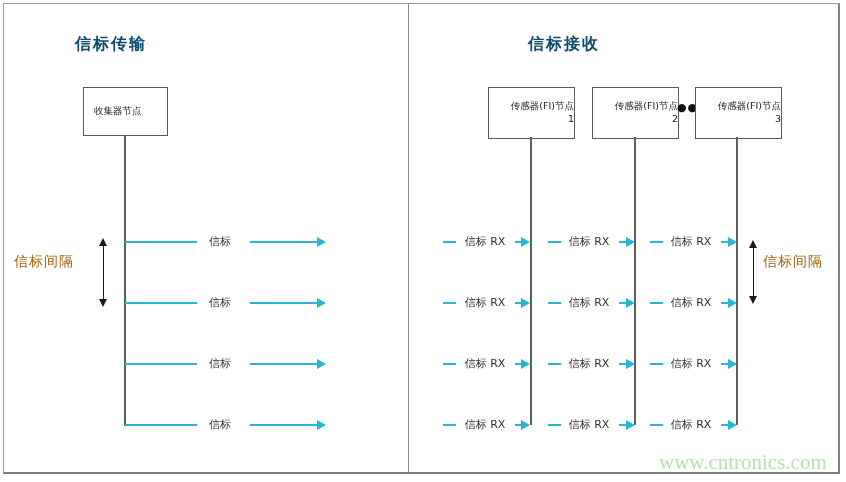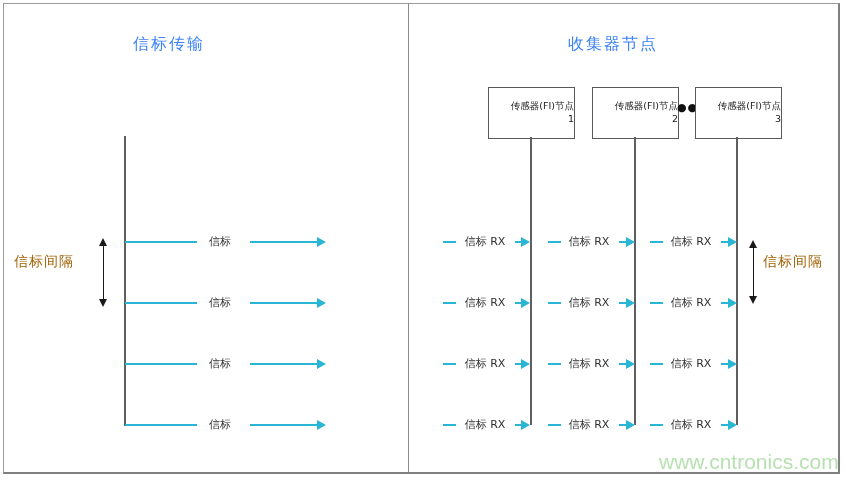--- a/index.html
+++ b/index.html
@@ -5,21 +5,21 @@
   html,body{margin:0;padding:0;background:#ffffff;}
   .canvas{
     position:relative;width:846px;height:482px;background:#ffffff;overflow:hidden;
     font-family:"DejaVu Sans","Liberation Sans",sans-serif;color:#262626;
   }
   .frame{
     position:absolute;left:3px;top:3px;width:834px;height:468px;
     border:1px solid #9a9a9a;border-right:2px solid #7f7f7f;border-bottom:2px solid #7f7f7f;
   }
   .divider{position:absolute;left:408px;top:3px;width:1px;height:469px;background:#8c8c8c;}
-  .panel-title{position:absolute;font-size:16px;letter-spacing:2px;text-align:right;color:#3b82f6;}
+  .panel-title{position:absolute;font-size:16px;letter-spacing:2px;text-align:left;color:#0c4a6e;font-weight:bold;}
   .node-box{
     position:absolute;border:1px solid #5a5a5a;background:#ffffff;
     display:flex;flex-direction:column;align-items:flex-end;justify-content:center;
     font-size:9.5px;line-height:1.35;color:#222;text-align:center;
   }
   .node-box.collector{align-items:flex-start;padding-left:10px;box-sizing:border-box;}
   .vline{position:absolute;width:1.5px;background:#5f5f5f;}
   .cyan{background:#29b6d4;}
   .hline{position:absolute;height:2px;}
   .tri-r{position:absolute;width:0;height:0;border-top:5px solid transparent;border-bottom:5px solid transparent;border-left:9px solid #29b6d4;}
@@ -43,32 +43,35 @@
   .rrow .t3{left:660px;top:-8px;width:62px;}
   .rrow .a3{left:721px;top:-1px;width:7px;}
   .rrow .h3{left:728px;top:-5px;}
   
   .varrow{position:absolute;width:9px;}
   .varrow .vl{position:absolute;left:3.8px;top:6px;bottom:6px;width:1.4px;background:#1a1a1a;}
   .varrow .tu{position:absolute;top:0;left:0;width:0;height:0;border-left:4.5px solid transparent;border-right:4.5px solid transparent;border-bottom:8px solid #1a1a1a;}
   .varrow .td{position:absolute;bottom:0;left:0;width:0;height:0;border-left:4.5px solid transparent;border-right:4.5px solid transparent;border-top:8px solid #1a1a1a;}
   .interval-lbl{position:absolute;font-size:14px;letter-spacing:1px;color:#a16207;white-space:nowrap;}
   .dots{position:absolute;left:677px;top:101px;font-size:11px;letter-spacing:1px;color:#111;}
-  .watermark{position:absolute;left:659px;top:450px;font-size:21px;color:#b7e1b0;font-family:Liberation Sans, sans-serif;white-space:nowrap;}
+  .watermark{position:absolute;left:659px;top:450px;font-size:21px;color:#b7e1b0;font-family:Liberation Serif, serif;white-space:nowrap;}
 </style>
 </head>
 <body>
 
 <div class="canvas">
 
   <div class="frame"></div>
   <div class="divider"></div>
 
   <div class="panel-title" style="left:75px;top:34px;width:130px">信标传输</div>
 
+  <div class="node-box collector" style="left:83px;top:87px;width:85px;height:49px">
+    <span>收集器节点</span>
+  </div>
 
   <div class="vline" style="left:124px;top:136px;height:290px"></div>
 
   <div class="row lrow" style="top:242px">
     <div class="hline cyan seg-line-a"></div>
     <div class="lbl seg-lbl">信标</div>
     <div class="hline cyan seg-line-b"></div>
     <div class="tri-r seg-head"></div>
   </div>
   <div class="row lrow" style="top:303px">
@@ -90,21 +93,21 @@
     <div class="tri-r seg-head"></div>
   </div>
 
   <div class="varrow" style="left:99px;top:238px;height:69px">
     <div class="tu"></div>
     <div class="vl"></div>
     <div class="td"></div>
   </div>
   <div class="interval-lbl" style="left:14px;top:253px">信标间隔</div>
 
-  <div class="panel-title" style="left:528px;top:34px;width:130px">收集器节点</div>
+  <div class="panel-title" style="left:528px;top:34px;width:130px">信标接收</div>
 
   <div class="node-box" style="left:488px;top:87px;width:85px;height:50px">
     <span>传感器(FI)节点</span>
     <span>1</span>
   </div>
   <div class="node-box" style="left:592px;top:87px;width:85px;height:50px">
     <span>传感器(FI)节点</span>
     <span>2</span>
   </div>
   <div class="dots">●●</div>

